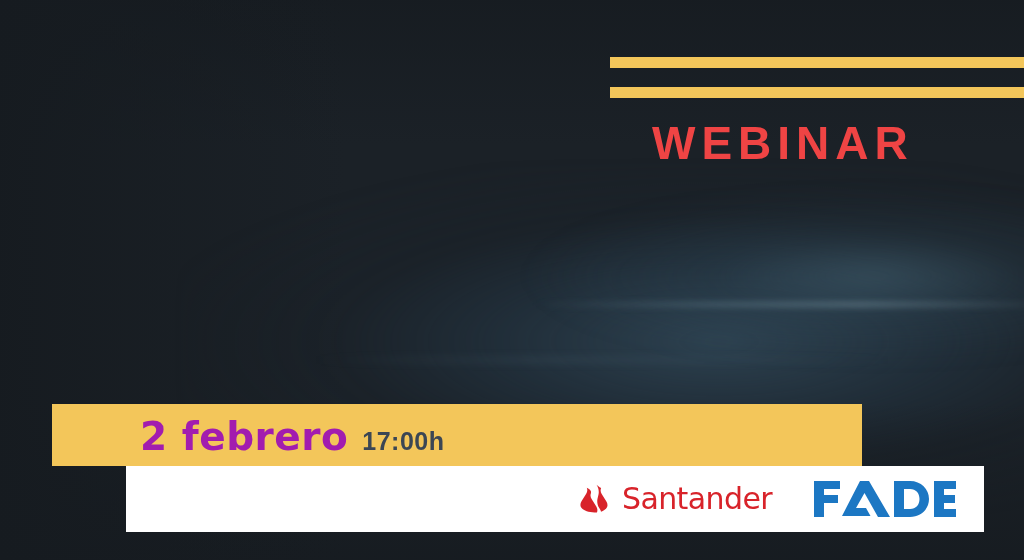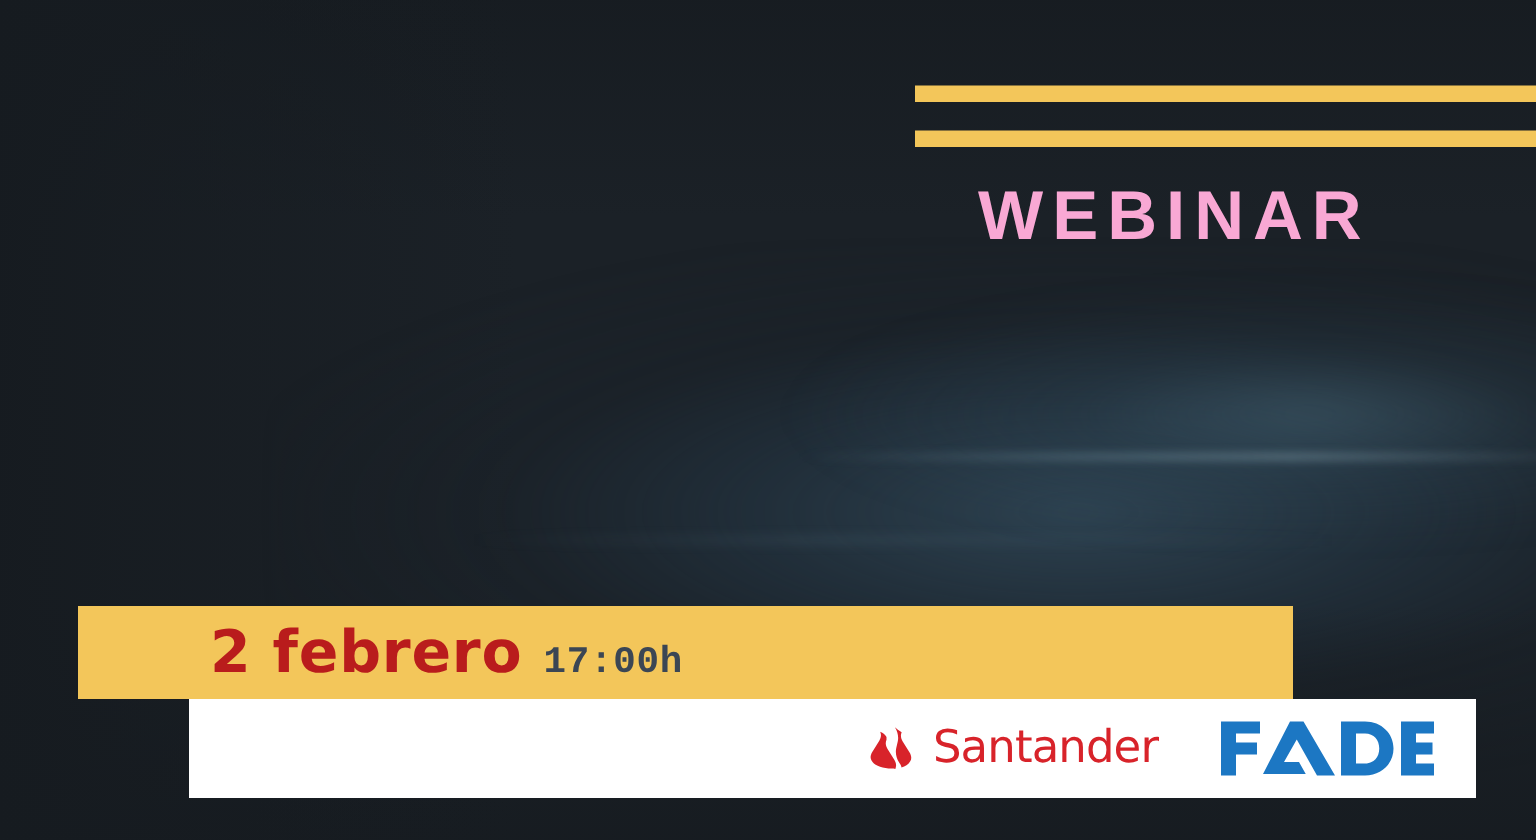--- a/index.html
+++ b/index.html
@@ -92,21 +92,21 @@
   .rule-2 { left: 610px; top: 87px;  right: -4px; }
 
   
   .webinar {
     position: absolute;
     left: 652px;
     top: 120px;
     font-size: 46px;
     font-weight: bold;
     letter-spacing: 6px;
-    color: #f9a8d4;
+    color: #ef4444;
     line-height: 1;
     white-space: nowrap;
   }
 
   
   .headline {
     position: absolute;
     left: 126px;
     top: 112px;
     width: 840px;
@@ -151,25 +151,25 @@
     display: flex;
     align-items: baseline;
     gap: 14px;
     white-space: nowrap;
   }
   .date-main {
     font-family: "DejaVu Sans", sans-serif;
     font-weight: bold;
     font-size: 39px;
     letter-spacing: 0.5px;
-    color: #b91c1c;
+    color: #a21caf;
     line-height: 1;
   }
   .date-time {
-    font-family: Liberation Mono, monospace;
+    font-family: Liberation Sans, sans-serif;
     font-weight: bold;
     font-size: 25px;
     letter-spacing: 0.5px;
     color: #3B4654;
     line-height: 1;
     margin-top: 16px;
   }
 
   .logo-bar {
     position: absolute;

